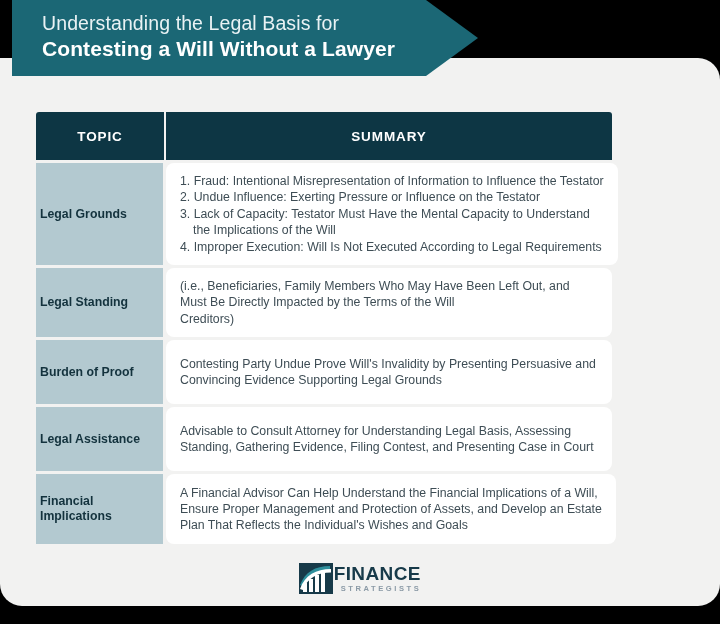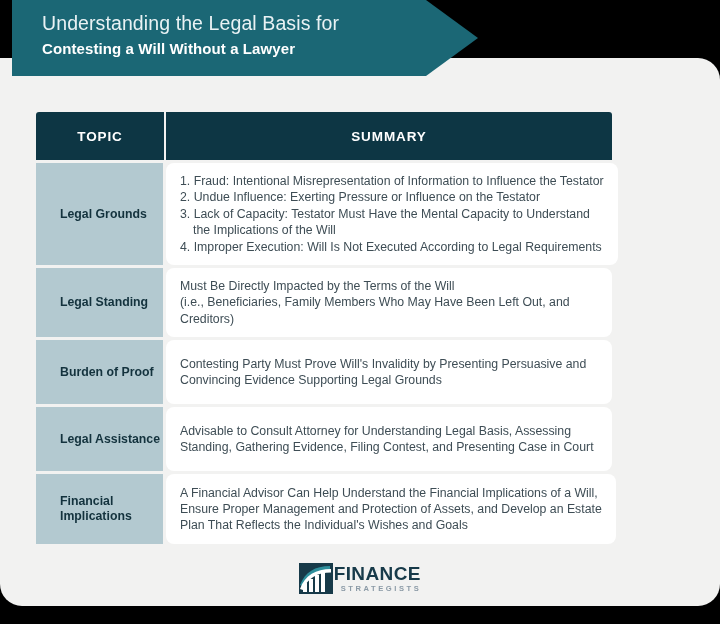--- a/index.html
+++ b/index.html
@@ -50,21 +50,21 @@
   .banner-line1 {
     color: #e9f2f4;
     font-size: 19.5px;
     font-weight: 400;
     line-height: 25px;
     letter-spacing: 0.1px;
     white-space: nowrap;
   }
   .banner-line2 {
     color: #ffffff;
-    font-size: 15px;
+    font-size: 21px;
     font-weight: bold;
     line-height: 26px;
     letter-spacing: 0.1px;
     white-space: nowrap;
   }
 
   
   .table {
     position: absolute;
     left: 36px;
@@ -108,21 +108,21 @@
     margin-top: 3px;
     align-items: stretch;
   }
   .td-topic {
     width: 130px;
     flex: 0 0 130px;
     background: #b3c9d0;
     display: flex;
     align-items: center;
     box-sizing: border-box;
-    padding: 8px 0 8px 24px;
+    padding: 8px 0 8px 4px;
     color: #13323d;
     font-size: 12.3px;
     font-weight: bold;
     line-height: 15px;
     border-right: 3px solid #f2f2f1;
   }
   .td-summary {
     flex: 1 1 auto;
     background: #ffffff;
     box-sizing: border-box;
@@ -212,29 +212,29 @@
             <div class="sum-line">1. Fraud: Intentional Misrepresentation of Information to Influence the Testator</div>
             <div class="sum-line">2. Undue Influence: Exerting Pressure or Influence on the Testator</div>
             <div class="sum-line">3. Lack of Capacity: Testator Must Have the Mental Capacity to Understand</div>
             <div class="sum-line indent">the Implications of the Will</div>
             <div class="sum-line">4. Improper Execution: Will Is Not Executed According to Legal Requirements</div>
           </div>
         </div>
         <div class="trow row-h2">
           <div class="td-topic">Legal Standing</div>
           <div class="td-summary">
+            <div class="sum-line">(i.e., Beneficiaries, Family Members Who May Have Been Left Out, and</div>
             <div class="sum-line">Must Be Directly Impacted by the Terms of the Will</div>
-            <div class="sum-line">(i.e., Beneficiaries, Family Members Who May Have Been Left Out, and</div>
             <div class="sum-line">Creditors)</div>
           </div>
         </div>
         <div class="trow row-h3">
           <div class="td-topic">Burden of Proof</div>
           <div class="td-summary">
-            <div class="sum-line">Contesting Party Must Prove Will's Invalidity by Presenting Persuasive and</div>
+            <div class="sum-line">Contesting Party Undue Prove Will's Invalidity by Presenting Persuasive and</div>
             <div class="sum-line">Convincing Evidence Supporting Legal Grounds</div>
           </div>
         </div>
         <div class="trow row-h4">
           <div class="td-topic">Legal Assistance</div>
           <div class="td-summary">
             <div class="sum-line">Advisable to Consult Attorney for Understanding Legal Basis, Assessing</div>
             <div class="sum-line">Standing, Gathering Evidence, Filing Contest, and Presenting Case in Court</div>
           </div>
         </div>

